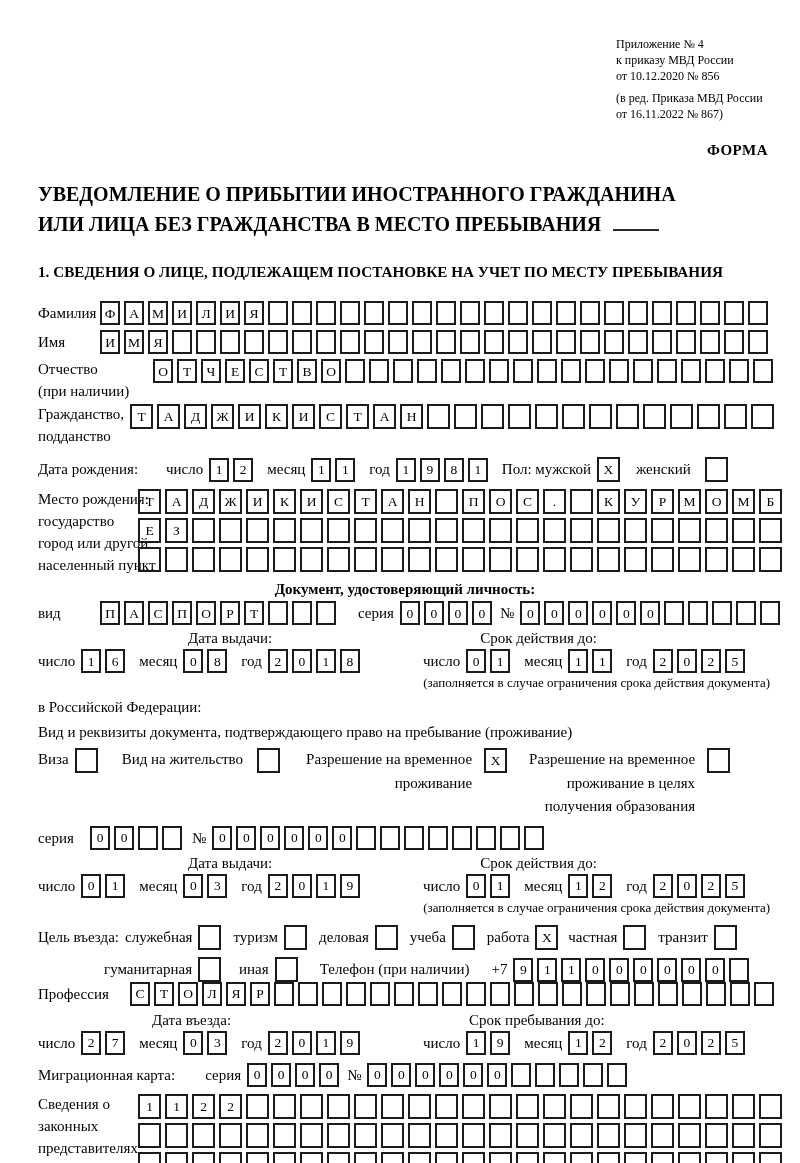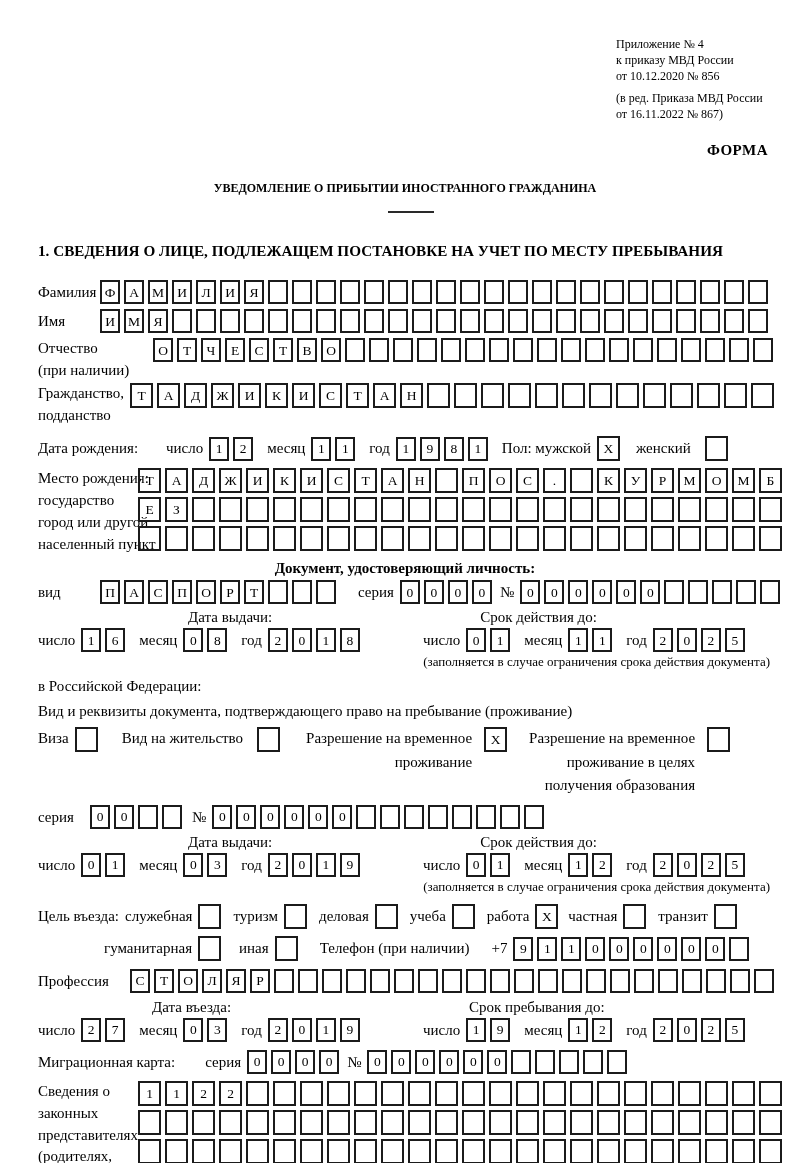--- a/index.html
+++ b/index.html
@@ -10,21 +10,21 @@
     background:#fff;color:#000;
     font-family:"Liberation Serif","DejaVu Serif",serif;
     font-size:15px;overflow:hidden;
   }
   
   .appendix{margin-left:578px;font-size:12px;line-height:1.34;}
   .appendix div{white-space:nowrap;}
   .appendix .grp2{margin-top:6px;}
   .forma{ text-align:right;font-weight:bold;font-size:15px;margin-top:20px;padding-right:4px;letter-spacing:.5px;}
   
-  .title{text-align:center;font-weight:bold;font-size:12px;margin-top:20px;line-height:1.5;}
+  .title{text-align:left;font-weight:bold;font-size:20px;margin-top:20px;line-height:1.5;}
   .title-underline{display:inline-block;width:46px;border-bottom:2.5px solid #2a2a2a;margin-left:12px;height:14px;}
   .section-heading{font-weight:bold;font-size:15.2px;margin-top:24px;white-space:nowrap;}
   
   .row{display:flex;align-items:center;}
   .row-top{align-items:flex-start;}
   .lbl{flex:none;line-height:1.28;}
   .lbl-pre{white-space:pre;line-height:1.45;}
   .cells{display:inline-flex;flex:none;}
   .cell{
     box-sizing:border-box;flex:none;
@@ -59,21 +59,21 @@
     <div>от 10.12.2020 № 856</div>
     <div class="grp2">(в ред. Приказа МВД России</div>
     <div>от 16.11.2022 № 867)</div>
   </div>
 
   <div class="forma">ФОРМА</div>
 
   <div class="title">
     <div>УВЕДОМЛЕНИЕ О ПРИБЫТИИ ИНОСТРАННОГО ГРАЖДАНИНА</div>
     <div>
-      <span class="title-underline"></span>
+      <span>ИЛИ ЛИЦА БЕЗ ГРАЖДАНСТВА В МЕСТО ПРЕБЫВАНИЯ</span><span class="title-underline"></span>
     </div>
   </div>
 
   <div class="section-heading">1. СВЕДЕНИЯ О ЛИЦЕ, ПОДЛЕЖАЩЕМ ПОСТАНОВКЕ НА УЧЕТ ПО МЕСТУ ПРЕБЫВАНИЯ</div>
 
   <div class="row" style="margin-top:20px;">
     <span class="lbl" style="width:62px;">Фамилия</span>
     <span class="cells">
         <span class="cell">Ф</span>
         <span class="cell">А</span>
@@ -583,21 +583,21 @@
         <span class="cell">0</span>
         <span class="cell">0</span>
         <span class="cell">0</span>
         <span class="cell">0</span>
         <span class="cell">0</span>
         <span class="cell">0</span>
         <span class="cell"></span>
       </span>
   </div>
 
-  <div class="row" style="margin-top:8px;">
+  <div class="row" style="">
     <span class="lbl" style="width:92px;">Профессия</span>
     <span class="cells">
         <span class="cell">С</span>
         <span class="cell">Т</span>
         <span class="cell">О</span>
         <span class="cell">Л</span>
         <span class="cell">Я</span>
         <span class="cell">Р</span>
         <span class="cell"></span>
         <span class="cell"></span>

